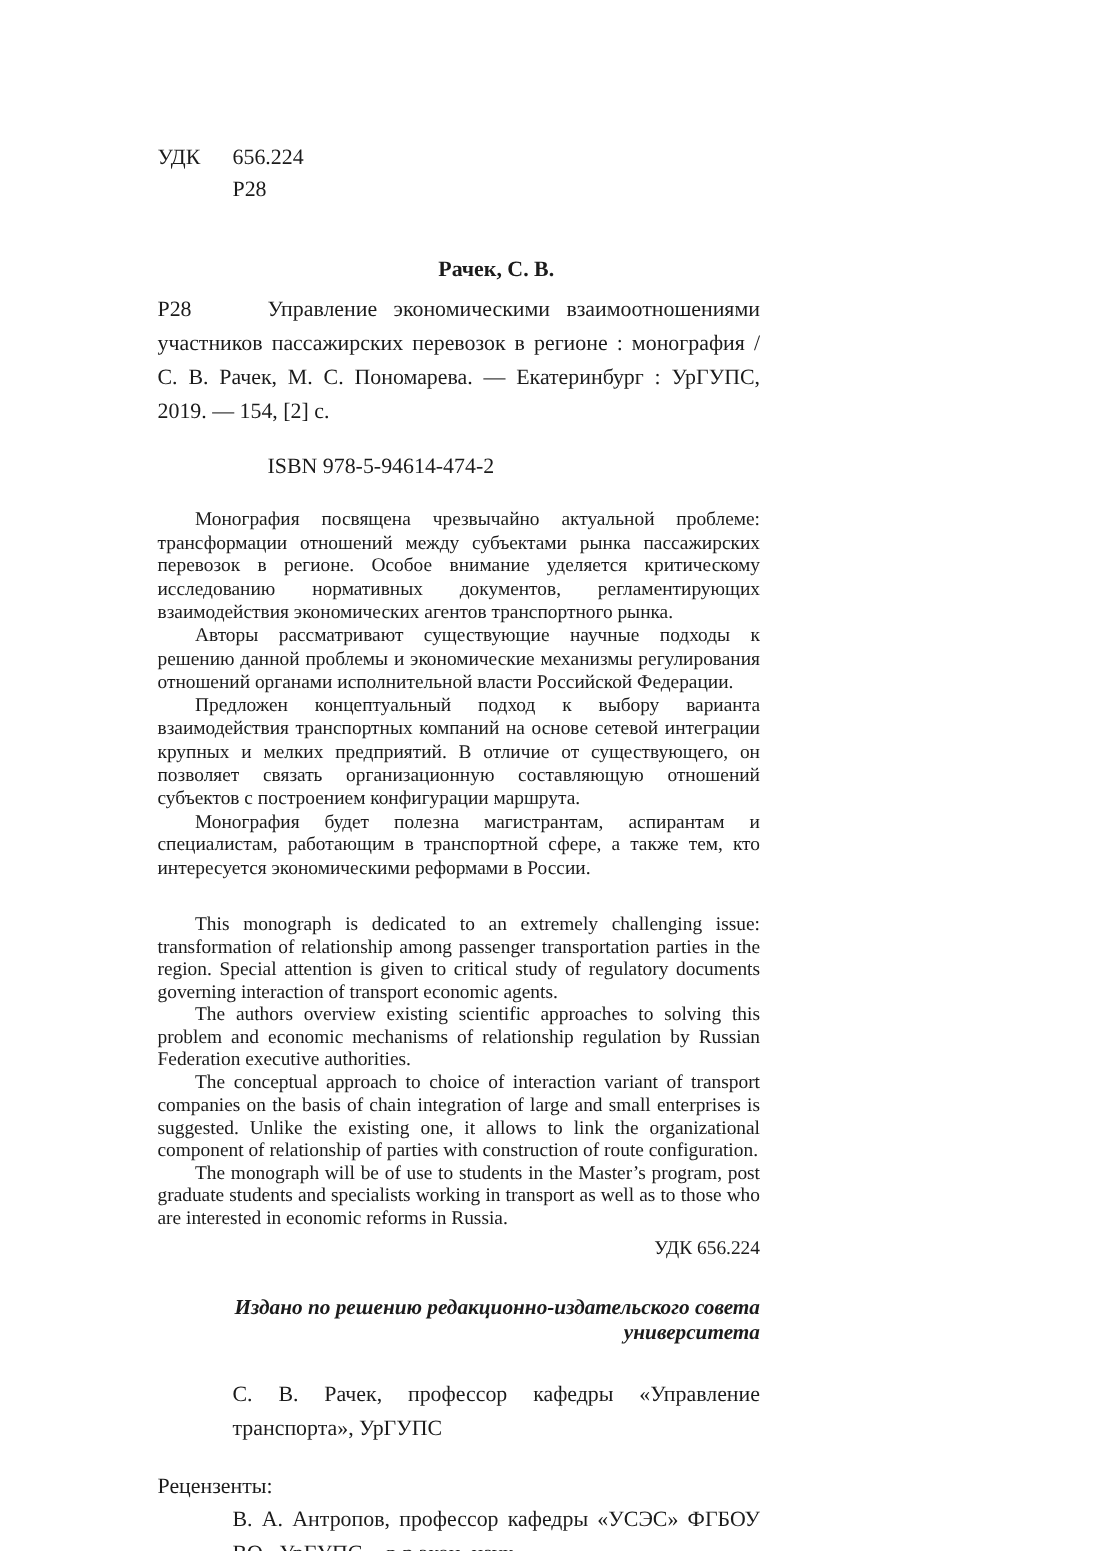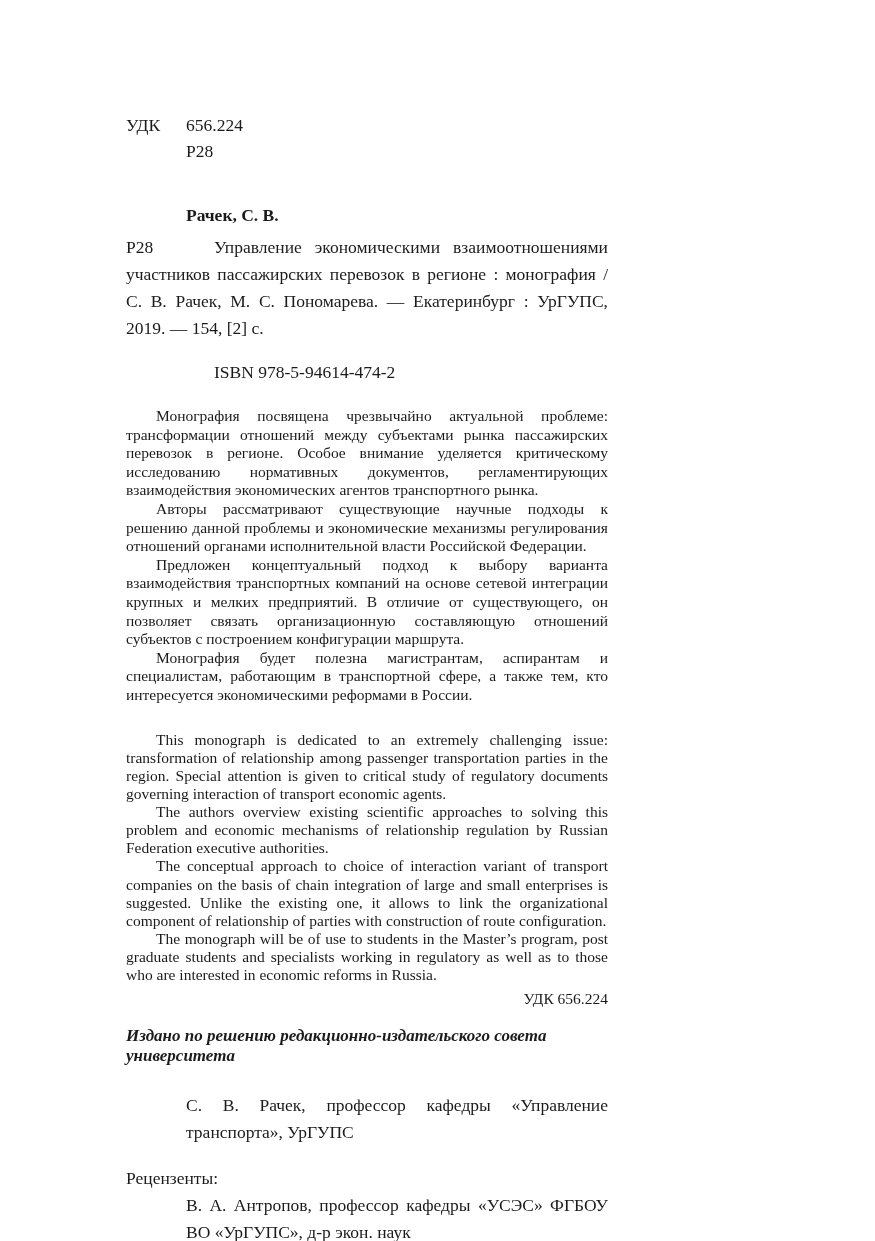--- a/index.html
+++ b/index.html
@@ -17,21 +17,21 @@
     padding: 112px 108px 40px 126px;
   }
 
   
   .udk-block { font-size: 17.5px; line-height: 1.5; }
   .udk-label { display: inline-block; width: 60px; }
   .author-code-top { margin-left: 60px; }
 
   
   .entry { margin-top: 40px; }
-  .entry-author { font-weight: bold; font-size: 17.5px; margin-left: 60px; }
+  .entry-author { font-weight: bold; font-size: 17.5px; margin-left: 60px; text-align: center; }
   .entry-body { position: relative; margin-top: 8px; }
   .entry-code {
     position: absolute; left: 0; top: 0;
     font-size: 17.5px; line-height: 1.55;
   }
   .entry-desc {
     font-size: 17.5px; line-height: 1.55;
     text-align: justify;
     text-indent: 88px;
   }
@@ -48,22 +48,22 @@
   .abstract-en { margin-top: 26px; }
   .abstract-en p { line-height: 1.17; }
 
   .udk-footer {
     margin-top: 6px;
     text-align: right;
     font-size: 15.5px;
   }
 
   .edition-note {
-    margin-top: 18px;
-    text-align: left;
+    margin-top: 28px;
+    text-align: right;
     font-style: italic;
     font-weight: bold;
     font-size: 17px;
   }
 
   
   .people { margin-top: 26px; font-size: 17.5px; line-height: 1.55; }
   .people .label { }
   .people .item { margin-left: 60px; text-align: justify; }
   .reviewers { margin-top: 18px; }
@@ -105,21 +105,21 @@
     <p>Монография посвящена чрезвычайно актуальной проблеме: трансформации отношений между субъектами рынка пассажирских перевозок в регионе. Особое внимание уделяется критическому исследованию нормативных документов, регламентирующих взаимодействия экономических агентов транспортного рынка.</p>
     <p>Авторы рассматривают существующие научные подходы к решению данной проблемы и экономические механизмы регулирования отношений органами исполнительной власти Российской Федерации.</p>
     <p>Предложен концептуальный подход к выбору варианта взаимодействия транспортных компаний на основе сетевой интеграции крупных и мелких предприятий. В отличие от существующего, он позволяет связать организационную составляющую отношений субъектов с построением конфигурации маршрута.</p>
     <p>Монография будет полезна магистрантам, аспирантам и специалистам, работающим в транспортной сфере, а также тем, кто интересуется экономическими реформами в России.</p>
   </div>
 
   <div class="abstract abstract-en">
     <p>This monograph is dedicated to an extremely challenging issue: transformation of relationship among passenger transportation parties in the region. Special attention is given to critical study of regulatory documents governing interaction of transport economic agents.</p>
     <p>The authors overview existing scientific approaches to solving this problem and economic mechanisms of relationship regulation by Russian Federation executive authorities.</p>
     <p>The conceptual approach to choice of interaction variant of transport companies on the basis of chain integration of large and small enterprises is suggested. Unlike the existing one, it allows to link the organizational component of relationship of parties with construction of route configuration.</p>
-    <p>The monograph will be of use to students in the Master’s program, post graduate students and specialists working in regulatory as well as to those who are interested in economic reforms in Russia.</p>
+    <p>The monograph will be of use to students in the Master’s program, post graduate students and specialists working in transport as well as to those who are interested in economic reforms in Russia.</p>
   </div>
 
   <div class="udk-footer">УДК 656.224</div>
 
   <div class="edition-note">Издано по решению редакционно-издательского совета университета</div>
 
   <div class="people authors">
     <div class="item">С. В. Рачек, профессор кафедры «Управление транспорта», УрГУПС</div>
   </div>
 

